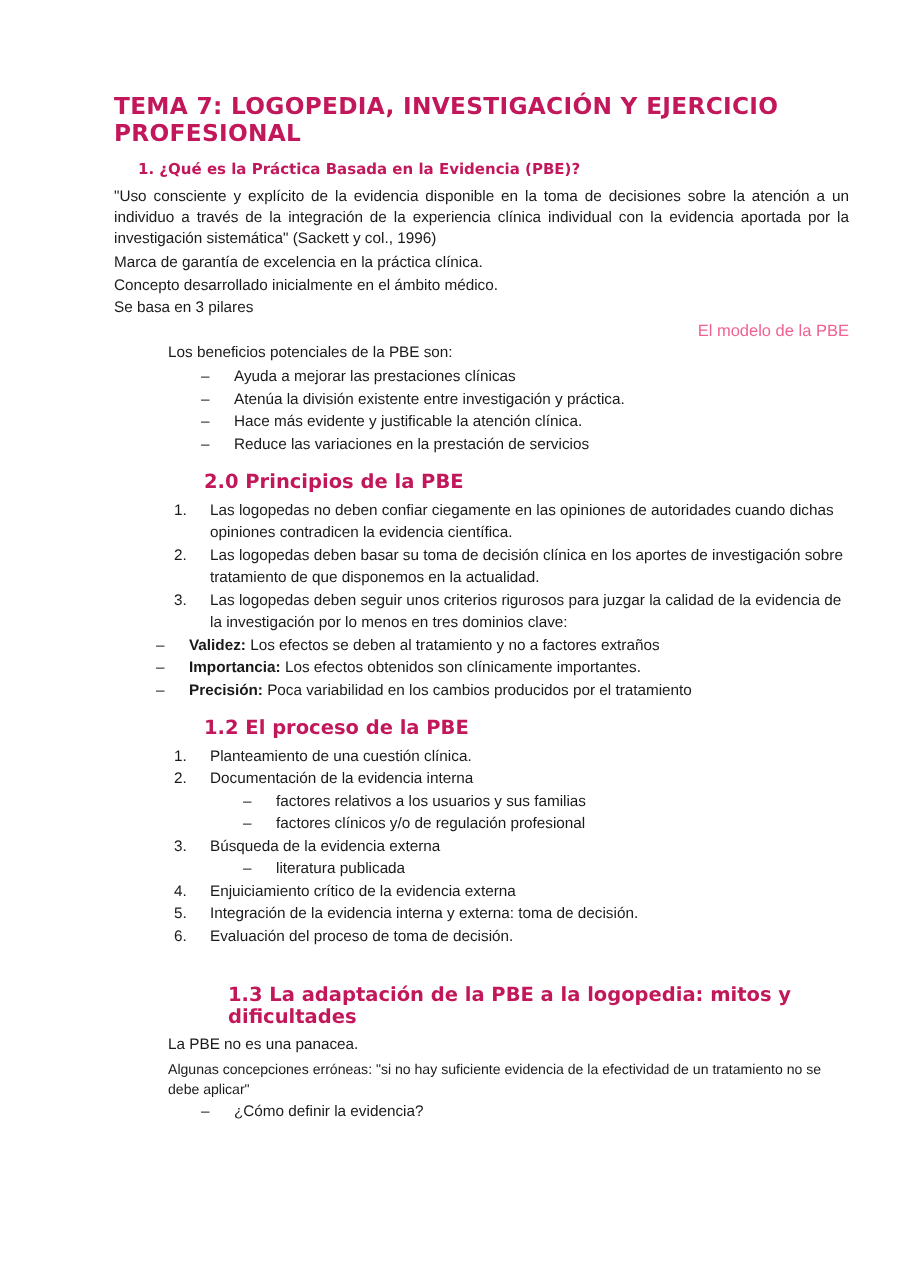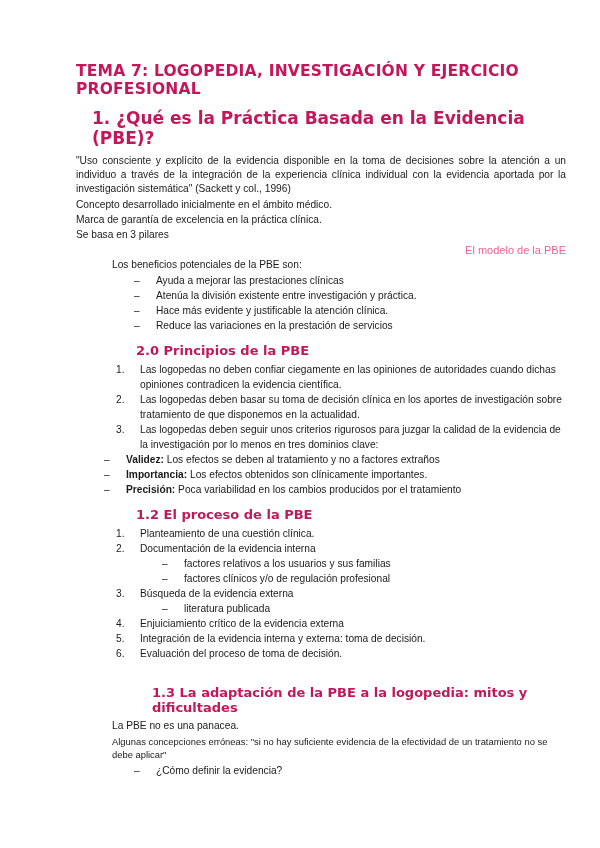--- a/index.html
+++ b/index.html
@@ -22,21 +22,21 @@
   .title {
     color: #c2185b;
     font-size: 15.5px;
     font-weight: bold;
     letter-spacing: 0.2px;
     margin: 0 0 10px 0;
     font-family: "DejaVu Sans", sans-serif;
   }
   .h1 {
     color: #c2185b;
-    font-size: 17px;
+    font-size: 10px;
     font-weight: bold;
     margin: 0 0 6px 16px;
     font-family: "DejaVu Sans", sans-serif;
   }
   .h2 {
     color: #c2185b;
     font-size: 13px;
     font-weight: bold;
     margin: 10px 0 4px 60px;
     font-family: "DejaVu Sans", sans-serif;
@@ -87,22 +87,22 @@
 </head>
 <body>
 
 <div class="page">
 
   <h1 class="title">TEMA 7: LOGOPEDIA, INVESTIGACIÓN Y EJERCICIO PROFESIONAL</h1>
 
   <h2 class="h1">1.  ¿Qué es la Práctica Basada en la Evidencia (PBE)?</h2>
 
   <p class="para justify">"Uso consciente y explícito de la evidencia disponible en la toma de decisiones sobre la atención a un individuo a través de la integración de la experiencia clínica individual con la evidencia aportada por la investigación sistemática" (Sackett y col., 1996)</p>
+  <p class="para">Marca de garantía de excelencia en la práctica clínica.</p>
   <p class="para">Concepto desarrollado inicialmente en el ámbito médico.</p>
-  <p class="para">Marca de garantía de excelencia en la práctica clínica.</p>
   <p class="para">Se basa en 3 pilares</p>
 
   <p class="pink-note">El modelo de la PBE</p>
 
   <p class="para indent-1">Los beneficios potenciales de la PBE son:</p>
 
   <ul class="list dash-list">
     <li class="li">
       <span class="marker">–</span>
       <span class="body">Ayuda a mejorar las prestaciones clínicas</span>

